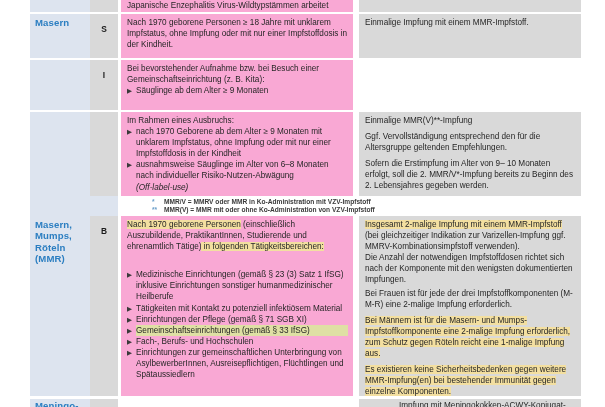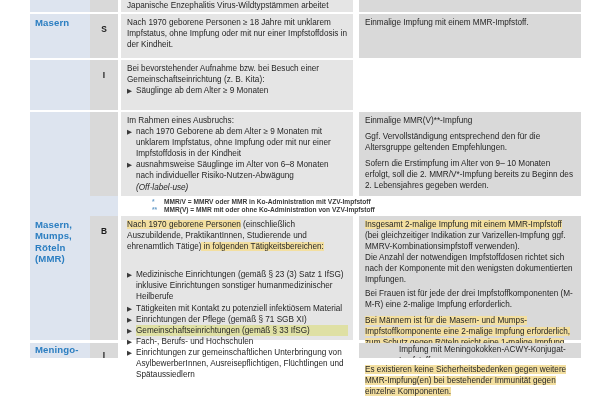--- a/index.html
+++ b/index.html
@@ -11,21 +11,21 @@
     position:relative;
   }
   .page{position:absolute;left:0;top:0;width:605px;height:407px;overflow:hidden;}
 
   
   .table{position:absolute;left:30px;top:0;width:553px;}
   .row{display:flex;align-items:stretch;width:553px;}
   .c-disease{width:60px;flex:0 0 60px;background:#dde4ef;padding:3px 4px 3px 5px;box-sizing:border-box;}
   .c-cat{width:28px;flex:0 0 28px;background:#d9d9d9;box-sizing:border-box;
          text-align:center;padding-top:4px;}
-  .c-ind{width:232px;flex:0 0 232px;background:#e5e5e5;box-sizing:border-box;
+  .c-ind{width:232px;flex:0 0 232px;background:#f9a8d4;box-sizing:border-box;
          padding:3px 5px 4px 6px;margin-left:3px;}
   .c-meas{width:222px;flex:0 0 222px;background:#d9d9d9;box-sizing:border-box;
           padding:3px 5px 4px 6px;margin-left:6px;}
   .gapv{height:2px;width:553px;background:#ffffff;}
   .gapv.big{height:3px;}
 
   .disease-name{color:#2b7ec1;font-weight:bold;font-size:9.6px;line-height:11.4px;letter-spacing:.1px;}
   .cat{color:#1a1a1a;font-weight:bold;font-size:8.4px;line-height:10px;}
 
   .txt{color:#262626;font-size:8.2px;line-height:11.1px;}
@@ -141,21 +141,21 @@
           <span class="fm">*</span>
           <span>MMR/V = MMRV oder MMR in Ko-Administration mit VZV-Impfstoff</span>
         </div>
         <div class="fn">
           <span class="fm">**</span>
           <span>MMR(V) = MMR mit oder ohne Ko-Administration von VZV-Impfstoff</span>
         </div>
       </div>
     </div>
 
-    <div class="row" style="height:124px;">
+    <div class="row" style="height:180px;">
       <div class="c-disease">
         <div class="disease-name">
           <span>Masern,</span><br>
           <span>Mumps,</span><br>
           <span>Röteln</span><br>
           <span>(MMR)</span>
         </div>
       </div>
       <div class="c-cat">
         <span class="cat">B</span>

